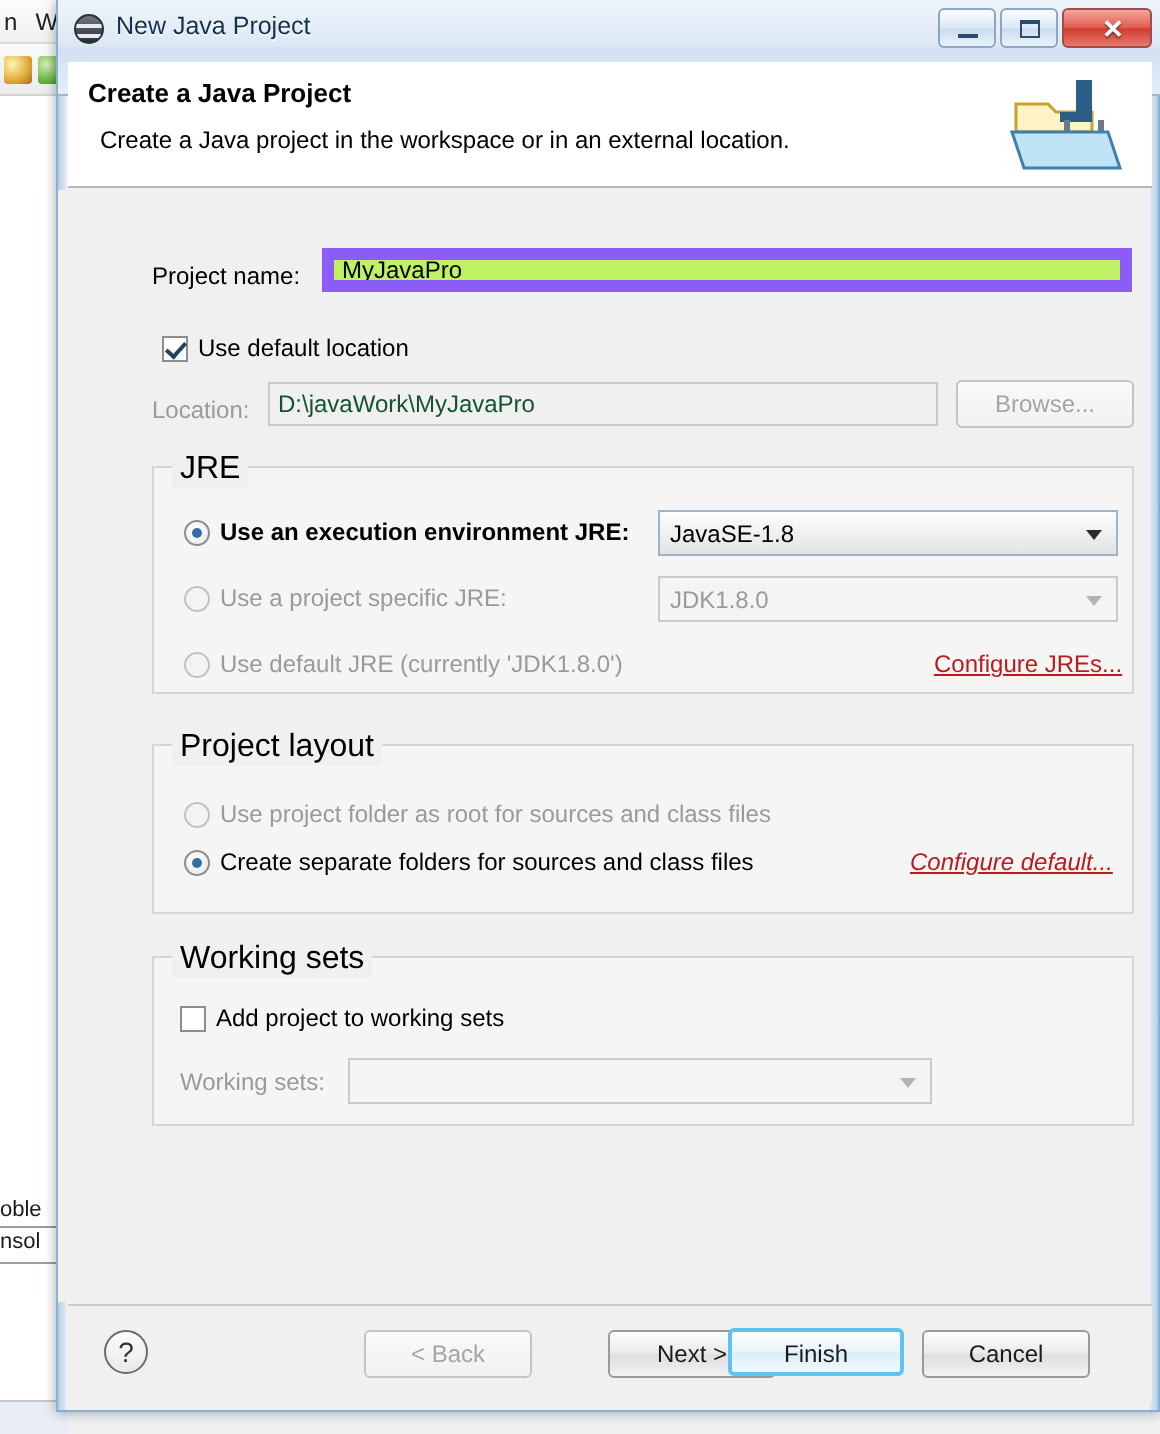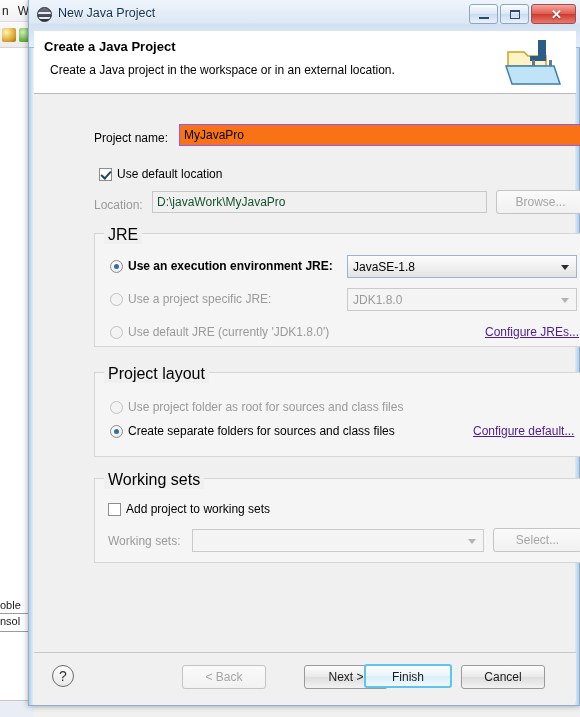--- a/index.html
+++ b/index.html
@@ -138,34 +138,34 @@
   .header-desc {
     position: absolute; left: 16px; top: 32px;
     font-size: 12px; color: #000000;
   }
   .header-icon {
     position: absolute; right: 12px; top: 5px; width: 62px; height: 52px;
   }
 
   
   .body {
-    position: absolute; left: 18px; top: 95px; width: 459px; height: 556px;
+    position: absolute; left: 0; top: 95px; width: 459px; height: 556px;
     background: #f0f0f0;
   }
 
   .row-label {
     position: absolute; font-size: 12px; color: #000000;
   }
   .row-label.dis { color: #9a9a9a; }
 
   input.txt {
     position: absolute;
     height: 22px;
-    border: 1px solid #8b5cf6;
-    background: #f97316;
+    border: 6px solid #8b5cf6;
+    background: #bef264;
     font-family: "Liberation Sans", sans-serif;
     font-size: 12px;
     color: #000000;
     padding: 0 4px;
     outline: none;
   }
   input.txt.dis {
     background: #f0f0f0; border: 1px solid #c8c8c8; color: #14532d;
   }
 
@@ -238,21 +238,21 @@
     background: #f5f5f5;
   }
   .group-title {
     position: absolute; top: -8px; left: 9px;
     background: #f0f0f0; padding: 0 4px;
     font-size: 16px; color: #000000;
   }
 
   .link {
     position: absolute;
-    font-size: 12px; color: #4c1d95;
+    font-size: 12px; color: #b91c1c;
     text-decoration: underline;
     cursor: pointer;
   }
 
   
   .footer {
     position: absolute; left: 5px; top: 652px; width: 542px; height: 49px;
     background: #f0f0f0;
     border-top: 1px solid #c9c9c9;
   }
@@ -355,35 +355,34 @@
     </div>
 
     <div class="group" style="left:47px; top:277px; width:491px; height:85px;">
       <div class="group-title">Project layout</div>
 
       <div class="radio dis" style="left:15px; top:28px;"></div>
       <div class="row-label dis" style="left:33px; top:27px;">Use project folder as root for sources and class files</div>
 
       <div class="radio on" style="left:15px; top:52px;"></div>
       <div class="row-label" style="left:33px; top:51px;">Create separate folders for sources and class files</div>
-      <div class="link" style="left:378px; top:51px;">Configure default...</div>
+      <div class="link" style="left:378px; top:51px;font-style:italic;">Configure default...</div>
     </div>
 
     <div class="group" style="left:47px; top:383px; width:491px; height:85px;">
       <div class="group-title">Working sets</div>
 
       <div class="chk" style="left:13px; top:24px;"></div>
       <div class="row-label" style="left:31px; top:23px;">Add project to working sets</div>
 
       <div class="row-label dis" style="left:13px; top:55px;">Working sets:</div>
       <div class="combo dis" style="left:97px; top:50px; width:292px;">
         <span class="cmb-text"></span>
         <span class="cmb-arrow"></span>
       </div>
-      <div class="btn dis" style="left:398px; top:49px; width:89px;">Select...</div>
     </div>
 
   </div>
 
   <div class="footer">
     <div class="help-icon">?</div>
     <div class="btn dis" style="left:148px; top:12px; width:84px;">&lt; Back</div>
     <div class="btn" style="left:238px; top:12px; width:84px;margin-left:32px;">Next &gt;</div>
     <div class="btn default" style="left:330px; top:11px; width:88px;">Finish</div>
     <div class="btn" style="left:427px; top:12px; width:84px;">Cancel</div>

